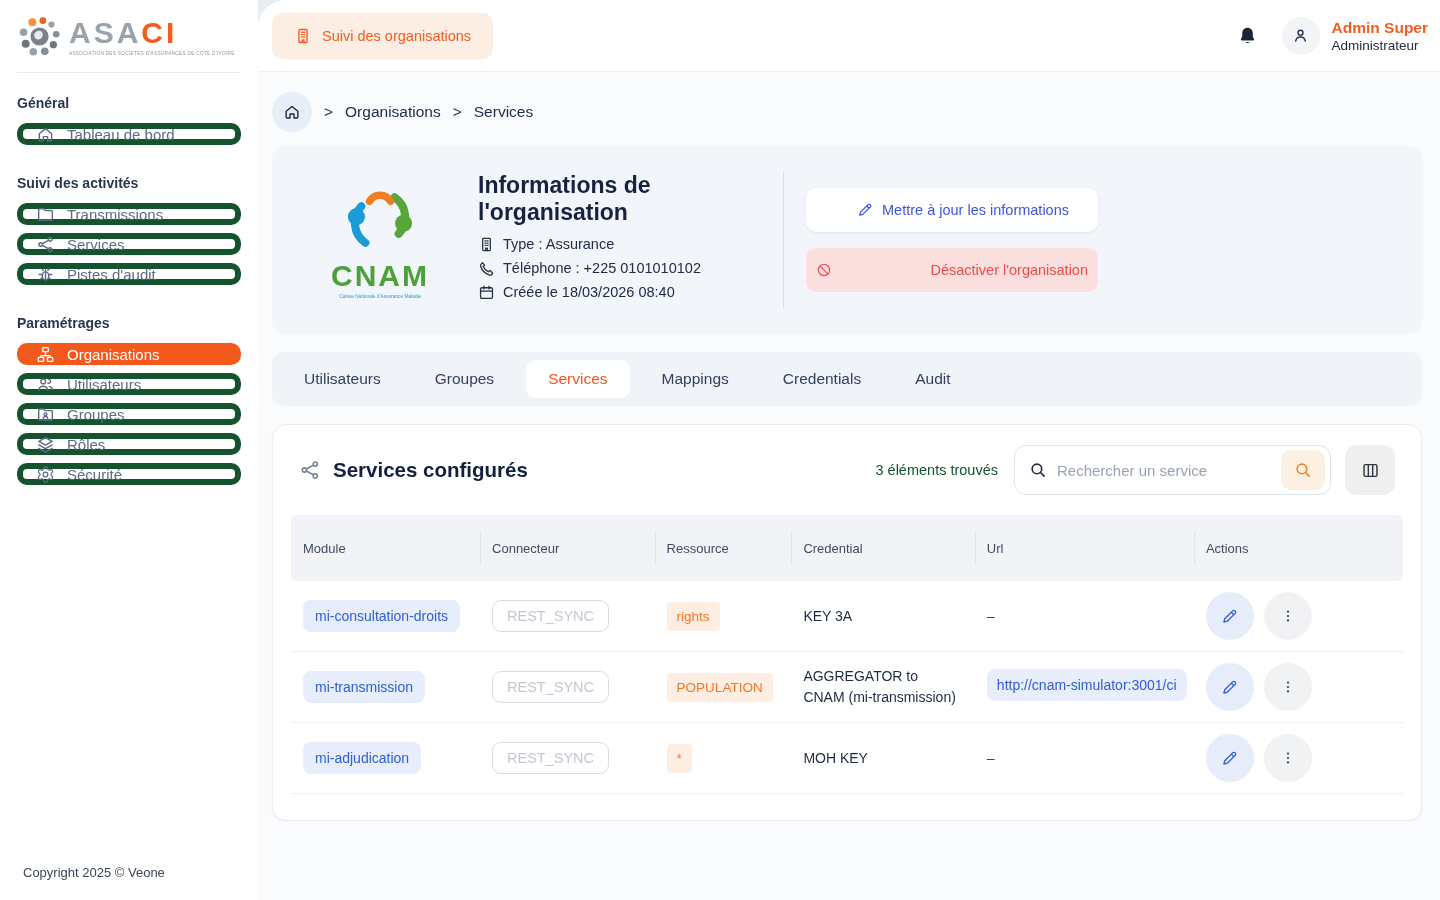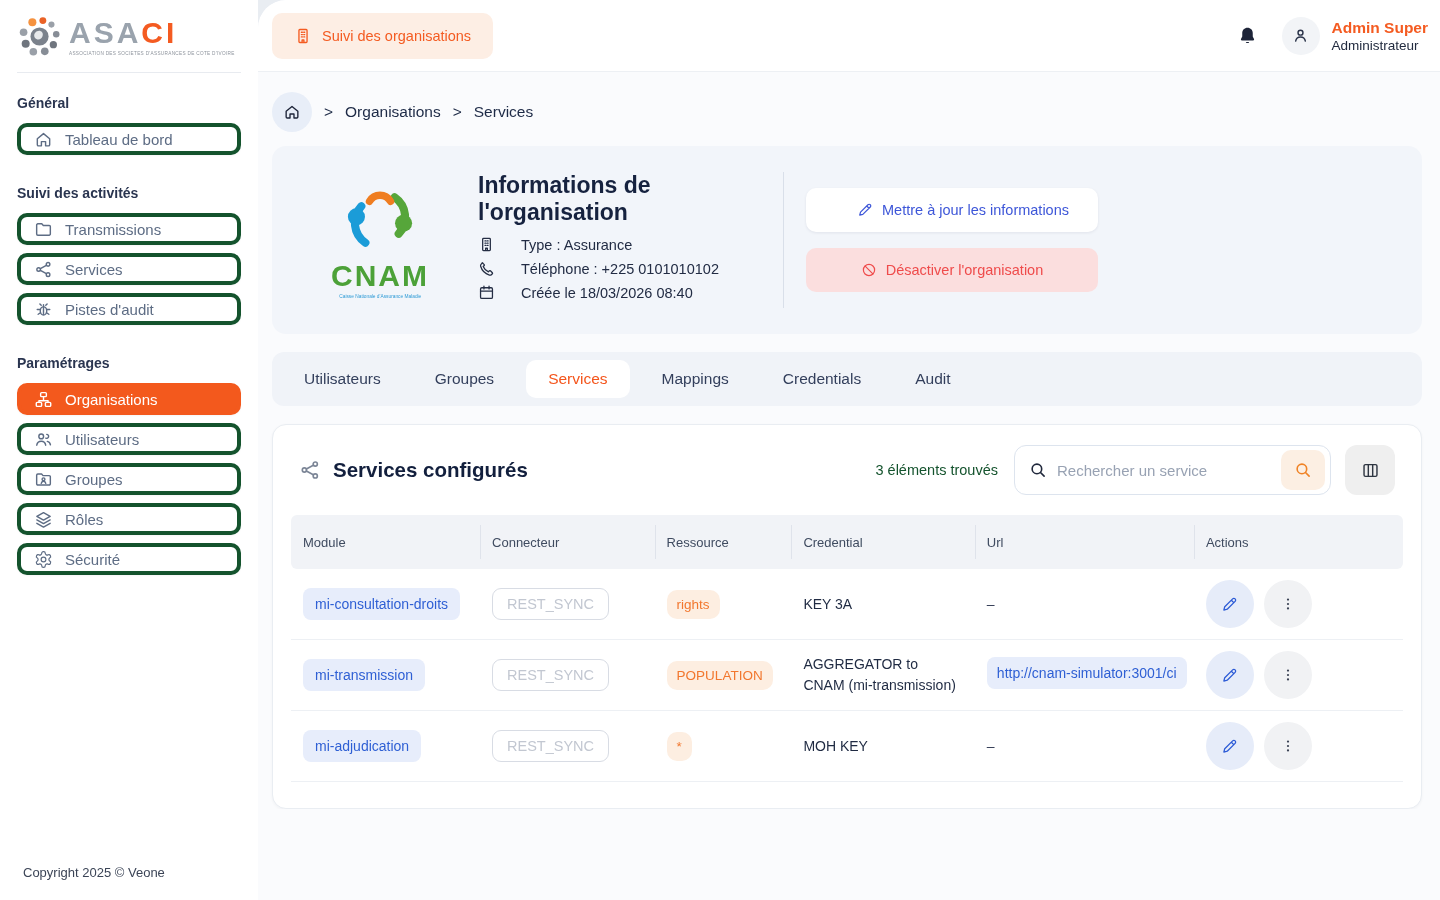--- a/index.html
+++ b/index.html
@@ -18,22 +18,22 @@
   .sidebar { width:258px; background:#fff; display:flex; flex-direction:column; padding:14px 17px 12px; flex-shrink:0; }
   .brand-row { display:flex; align-items:center; justify-content:space-between; padding:2px 2px 14px; border-bottom:1px solid #e8ebf0; }
   .brand { display:flex; align-items:center; gap:8px; }
   .brand-txt { display:flex; flex-direction:column; }
   .brand-name { font-size:30px; font-weight:700; letter-spacing:3px; color:#9aa3ad; line-height:1; }
   .brand-name .accent { color:#f45b21; }
   .brand-sub { font-size:6px; transform:scale(.78); transform-origin:left top; color:#8d939c; white-space:nowrap; letter-spacing:.4px; margin-top:3px; }
   .panel-btn { color:#2b3653; cursor:pointer; }
   .nav-section { margin-top:20px; }
   .section-label { font-size:14px; font-weight:700; color:#2a3550; margin:2px 0 12px 0; }
-  .nav-item { display:flex; align-items:center; gap:12px; height:32px; padding:0 13px; background:#fff;
-    border:4px solid #14532d; border-radius:10px; margin-bottom:8px; color:#5d6c84; font-size:15px;
+  .nav-item { display:flex; align-items:center; gap:12px; height:22px; padding:0 13px; background:#fff;
+    border:6px solid #14532d; border-radius:10px; margin-bottom:8px; color:#5d6c84; font-size:15px;
     box-shadow:0 1px 2px rgba(20,30,60,.04); cursor:pointer; }
   .nav-item .nicon { color:#5d6c84; flex-shrink:0; }
   .nav-item.active { background:#f3591d; border-color:#f3591d; color:#fff; }
   .nav-item.active .nicon { color:#fff; }
   .copyright { margin-top:auto; font-size:13px; color:#3b4456; padding:6px 6px 8px; }
 
   
   .main { flex:1; display:flex; flex-direction:column; background:#fafbfd; border-top-left-radius:28px; overflow:hidden; }
   .topbar { height:72px; background:#fff; border-bottom:1px solid #edf0f4; display:flex; align-items:center;
     justify-content:space-between; padding:0 12px 0 14px; border-top-left-radius:28px; flex-shrink:0; }
@@ -54,28 +54,28 @@
   .crumb-sep { color:#1d2a46; }
   .crumb { cursor:pointer; }
 
   
   .org-card { background:#f2f5fa; border-radius:14px; padding:18px 24px; display:flex; align-items:center; margin-bottom:18px; min-height:188px; }
   .org-logo { width:168px; display:flex; flex-direction:column; align-items:center; flex-shrink:0; }
   .org-logo-name { font-size:30px; font-weight:600; color:#4ca138; letter-spacing:2px; line-height:1; margin-top:2px; }
   .org-logo-sub { font-size:6px; transform:scale(.8); color:#2f9bd6; white-space:nowrap; margin-top:2px; }
   .org-info { flex:1; padding-left:14px; }
   .org-title { font-size:23px; font-weight:700; color:#16223f; line-height:1.18; max-width:250px; margin-bottom:10px; }
-  .info-line { display:flex; align-items:center; gap:26px; font-size:14.5px; color:#222c44; margin:7px 0; }
+  .info-line { display:flex; align-items:flex-start; gap:8px; font-size:14.5px; color:#222c44; margin:7px 0; }
   .info-line .iic { color:#252e44; flex-shrink:0; }
   .org-divider { width:1px; align-self:stretch; background:#d9dfe9; margin:8px 22px 8px 0; }
   .org-actions { width:292px; display:flex; flex-direction:column; gap:16px; margin-right:300px; flex-shrink:0; }
   .btn { display:flex; align-items:center; justify-content:center; gap:9px; border:none; border-radius:10px;
     padding:14px 10px; font-size:14.5px; font-family:inherit; cursor:pointer; }
   .btn-update { background:#fff; color:#3d56d8; box-shadow:0 1px 3px rgba(20,30,60,.08);padding-left:32px; }
-  .btn-deactivate { background:#fbdede; color:#ef4b4b; }
+  .btn-deactivate { background:#fbdede; color:#ef4b4b;justify-content:space-between; }
 
   
   .tabs-bar { background:#f0f3f8; border-radius:12px; padding:8px 10px; display:flex; gap:10px; margin-bottom:18px; }
   .tab { padding:10px 22px; font-size:15.5px; color:#333f5c; border-radius:10px; cursor:pointer; }
   .tab.active { background:#fff; color:#f4551c; }
 
   
   .services-card { background:#fff; border:1px solid #e9edf2; border-radius:14px; padding:20px 18px 26px; box-shadow:0 1px 3px rgba(16,30,60,.04); }
   .card-head { display:flex; align-items:center; padding:0 8px 20px; }
   .title-wrap { display:flex; align-items:center; gap:12px; flex:1; }
@@ -84,27 +84,27 @@
   .count-text { color:#14532d; font-size:14.5px; margin-right:16px; }
   .search-box { width:317px; height:50px; border:1px solid #dde4ee; border-radius:12px; display:flex; align-items:center; gap:10px; padding:0 5px 0 14px; background:#fff; }
   .search-box .mag { color:#20283c; flex-shrink:0; }
   .search-input { border:none; outline:none; flex:1; font-size:15px; color:#1d2a46; font-family:inherit; background:transparent; min-width:0; }
   .search-input::placeholder { color:#98a2b3; }
   .search-submit { width:44px; height:40px; border-radius:10px; background:#fcefe3; border:none; display:flex; align-items:center; justify-content:center; color:#f08326; cursor:pointer; flex-shrink:0; }
   .cols-btn { width:50px; height:50px; border-radius:12px; background:#efefef; border:none; margin-left:14px; display:flex; align-items:center; justify-content:center; color:#2f3642; cursor:pointer; flex-shrink:0; }
 
   .trow { display:grid; grid-template-columns:17% 15.7% 12.3% 16.5% 19.7% 18.8%; align-items:center; }
   .trow > div { padding-left:12px; }
-  .thead { background:#f1f3f7; border-radius:6px; height:54px; }
+  .thead { background:#f1f3f7; border-radius:6px; height:66px; }
   .th { position:relative; font-size:13px; color:#3f4b60; height:54px; display:flex; align-items:center; }
   .th:not(:first-child)::before { content:""; position:absolute; left:0; top:50%; transform:translateY(-50%); width:1px; height:34px; background:#dfe3eb; }
   .tdata { border-bottom:1px solid #edf0f4; min-height:71px; }
   .module-pill { display:inline-block; background:#e7edfb; color:#2e5fd4; font-size:14px; padding:8px 12px; border-radius:8px; cursor:pointer; }
   .conn-badge { display:inline-block; border:1.5px solid #d8dce4; color:#c2c7d1; font-size:14.5px; padding:7px 14px; border-radius:9px; background:#fff; }
-  .res-pill { display:inline-block; background:#fdeee1; color:#f2772e; font-size:13.5px; padding:7px 10px; border-radius:10px; }
+  .res-pill { display:inline-block; background:#fdeee1; color:#f2772e; font-size:13.5px; padding:7px 10px; border-radius:4px; }
   .cred { font-size:14px; color:#1f2a42; padding-right:18px; line-height:1.5; }
   .url-dash { color:#39425a; font-size:14px; }
   .url-pill { display:inline-block; background:#e7edfb; color:#2e5fd4; font-size:14px; padding:8px 10px; border-radius:8px; max-width:205px; white-space:nowrap; overflow:hidden; cursor:pointer; }
   .actions-cell { display:flex; gap:10px; }
   .act-btn { width:48px; height:48px; border-radius:50%; border:none; display:flex; align-items:center; justify-content:center; cursor:pointer; }
   .act-edit { background:#e6ecf9; color:#2b5ad6; }
   .act-more { background:#f1f2f4; color:#3a4254; font-size:18px; font-weight:700; letter-spacing:0; }
 </style>
 </head>
 <body>

